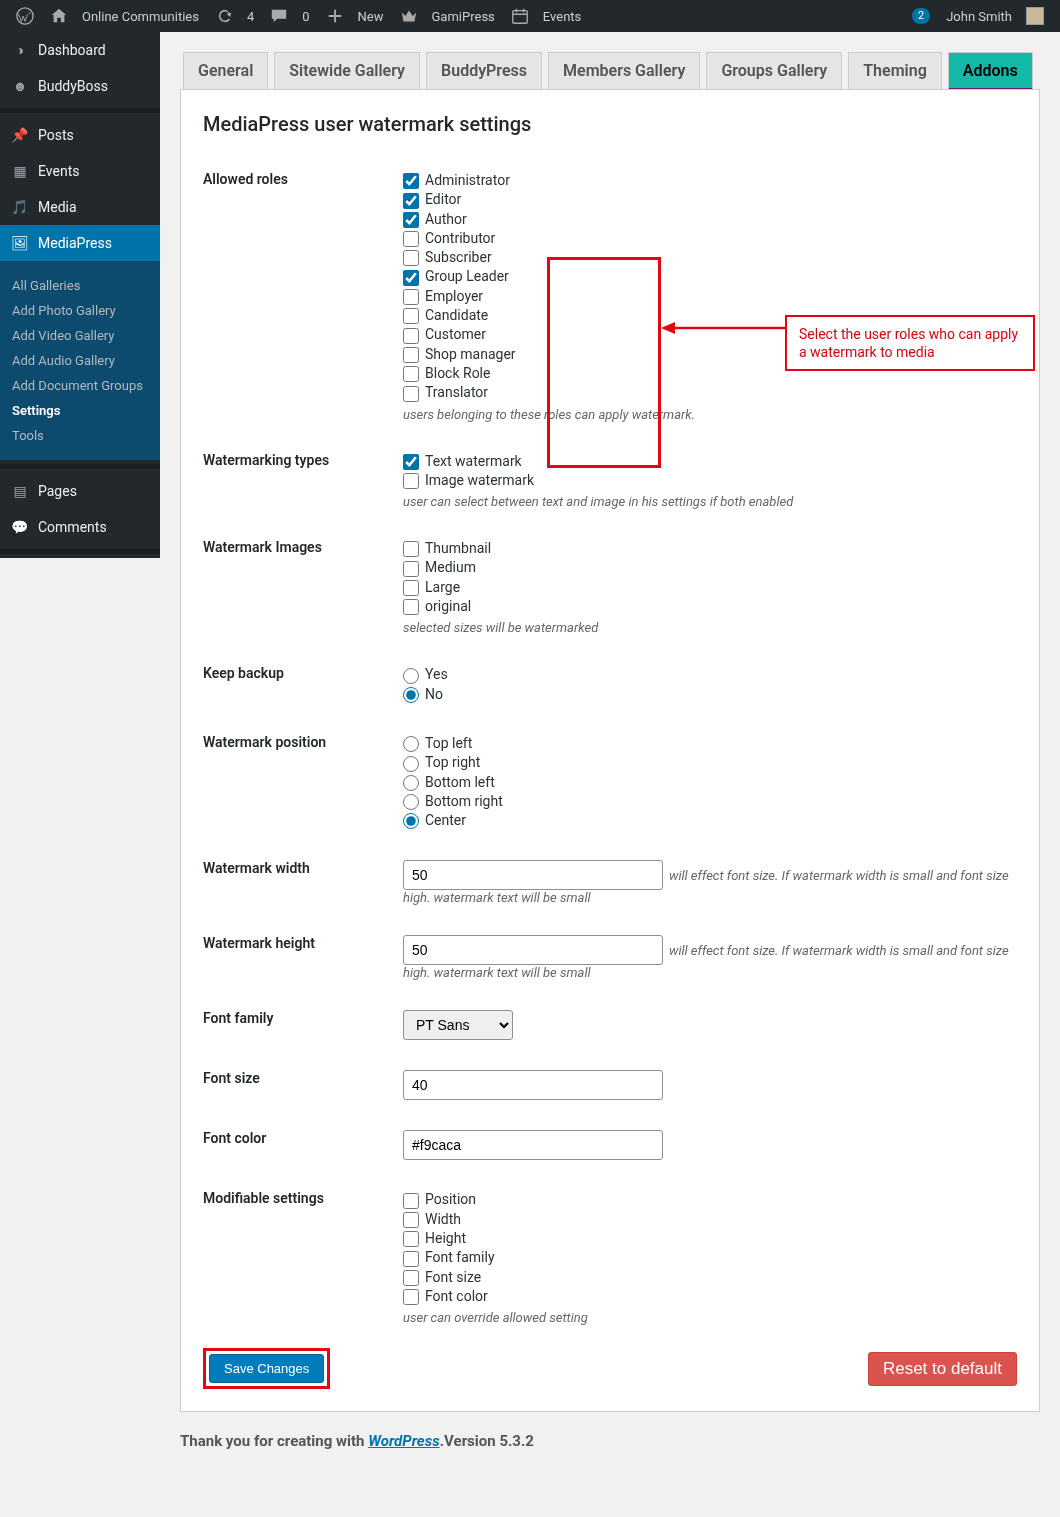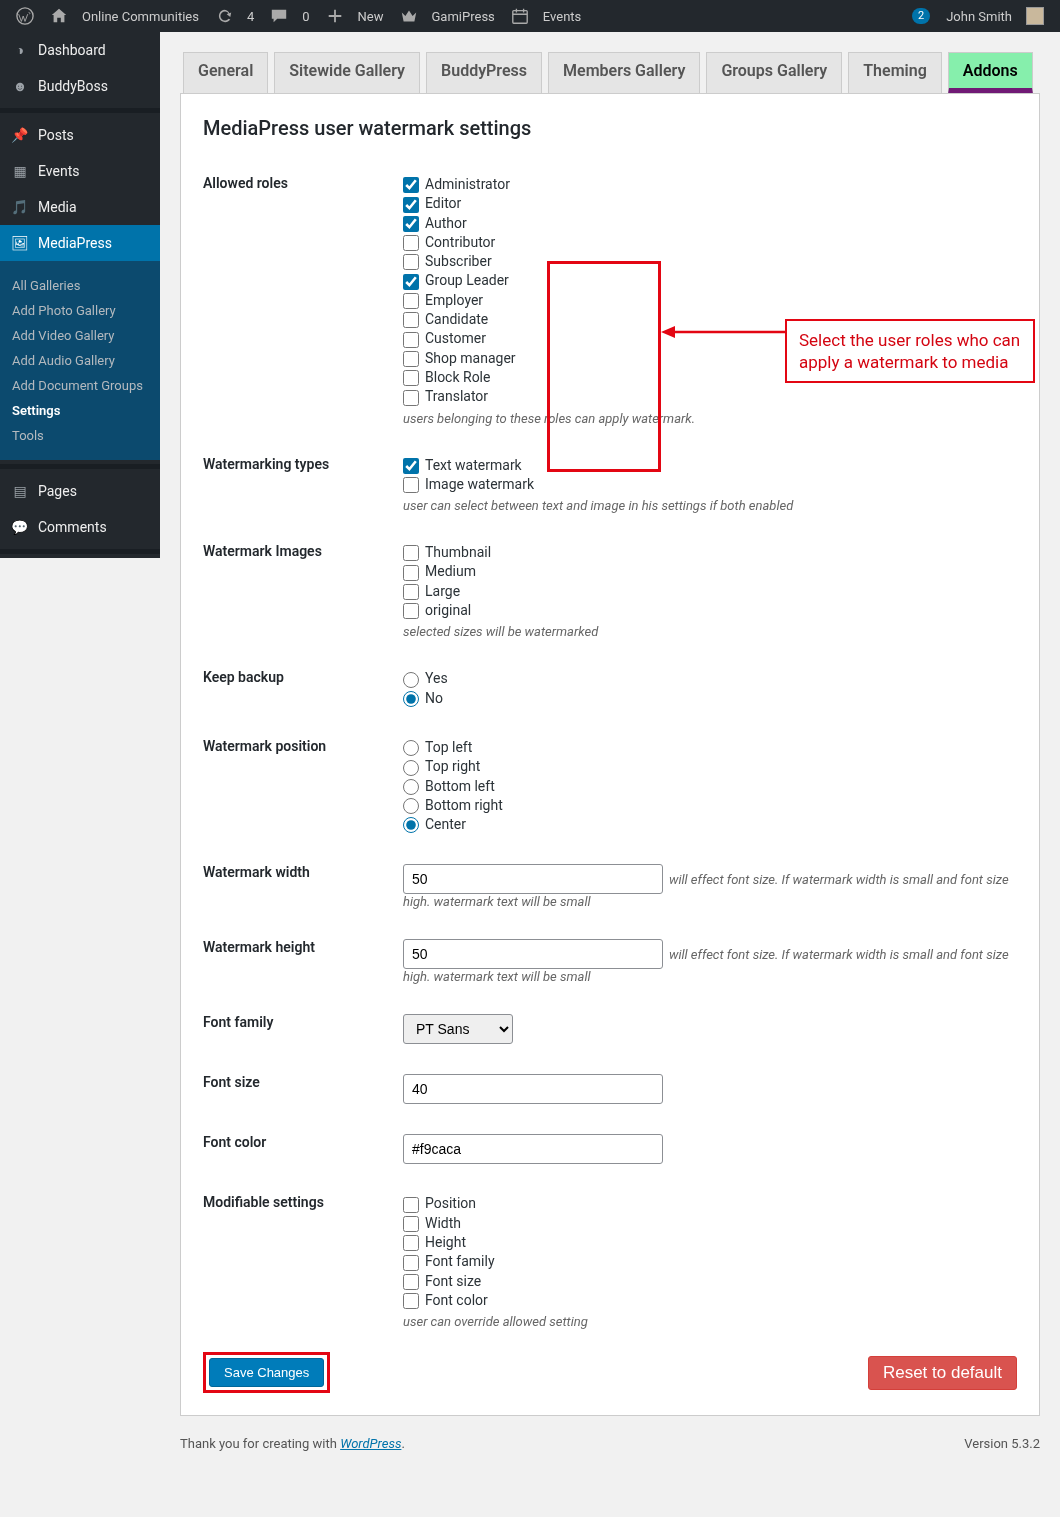--- a/index.html
+++ b/index.html
@@ -22,46 +22,46 @@
 #sidebar .ico { width: 20px; height: 20px; display: inline-flex; align-items: center; justify-content: center; color: #9ba1a7; }
 #sidebar .active .ico { color: #fff; }
 #sidebar .submenu { background: #0c4a6e; padding: 12px 0; }
 #sidebar .submenu .sub { padding: 5px 12px; font-size: 13px; color: #b4b9be; cursor: pointer; }
 #sidebar .submenu .sub.current { color: #fff; font-weight: 600; }
 
 
 #content { margin-left: 160px; padding: 20px 20px 0; }
 .nav-tabs { display: flex; gap: 3px; border-bottom: 1px solid #ccc; margin-bottom: -1px; }
 .nav-tabs .tab { background: #e5e5e5; border: 1px solid #ccc; border-bottom: none; padding: 8px 14px; font-size: 16px; font-weight: 600; color: #555; cursor: pointer; margin-left: 3px; margin-bottom: -1px; }
-.nav-tabs .tab.highlighted { background: #86efac; border-bottom: 6px solid #701a75; color: #000; }
+.nav-tabs .tab.highlighted { background: #14b8a6; border-bottom: 2px solid #701a75; color: #000; }
 .panel { background: #fff; border: 1px solid #ccc; padding: 22px; }
 .panel h2 { font-size: 20px; font-weight: 500; color: #23282d; margin-bottom: 20px; }
 
 .form-table { width: 100%; border-collapse: collapse; }
 .form-table th { text-align: left; vertical-align: top; width: 200px; padding: 15px 10px 15px 0; font-weight: 600; color: #23282d; font-size: 14px; }
 .form-table td { padding: 15px 0; vertical-align: top; }
 .form-table label { display: block; padding: 1px 0; font-size: 14px; color: #2c3338; }
 .form-table input[type=checkbox], .form-table input[type=radio] { margin-right: 6px; width: 16px; height: 16px; vertical-align: middle; accent-color: #0073aa; }
 .form-table .description { font-style: italic; color: #666; font-size: 13px; margin-top: 4px; }
 .form-table input[type=text], .form-table select { border: 1px solid #8c8f94; border-radius: 3px; padding: 4px 8px; font-size: 14px; height: 30px; }
 .wide-input { width: 260px; }
 .mid-input { width: 100px; }
 .inline-note { font-style: italic; color: #666; font-size: 13px; margin-left: 6px; }
 
 
 .redbox-roles { position: absolute; border: 3px solid #e30613; left: 366px; top: 167px; width: 114px; height: 211px; pointer-events: none; }
-.callout-box { position: absolute; border: 2px solid #e30613; left: 604px; top: 225px; padding: 8px 12px; color: #d40511; font-size: 17px; line-height: 1.3; width: 250px; }
+.callout-box { position: absolute; border: 2px solid #e30613; left: 604px; top: 225px; padding: 8px 12px; color: #d40511; font-size: 14px; line-height: 1.3; width: 250px; }
 .arrow { position: absolute; left: 480px; top: 228px; pointer-events: none; }
 .redbox-save { border: 3px solid #e30613; padding: 3px; display: inline-block; }
 
 .btn-primary { background: #007cba; border: 1px solid #006799; color: #fff; padding: 6px 14px; border-radius: 3px; font-size: 13px; cursor: pointer; }
 .btn-danger { background: #d9534f; border: 1px solid #d43f3a; color: #fff; padding: 6px 14px; border-radius: 3px; font-size: 17px; cursor: pointer; }
 .button-row { display: flex; justify-content: space-between; align-items: center; margin-top: 8px; }
 
-#footer { margin-left: 160px; padding: 20px; display: flex; justify-content: space-between; color: #555; font-size: 13px; }
+#footer { margin-left: 160px; padding: 20px; display: flex; color: #555; font-size: 15px; font-weight: bold; }
 #footer a { color: #0073aa; font-style: italic; }
 </style>
 </head>
 <body>
 
 <div id="adminbar">
   <div class="left">
     <div class="item">
         <svg viewBox="0 0 20 20">
           <circle cx="10" cy="10" r="9" fill="none" stroke="#aaa" stroke-width="1.5"></circle>

